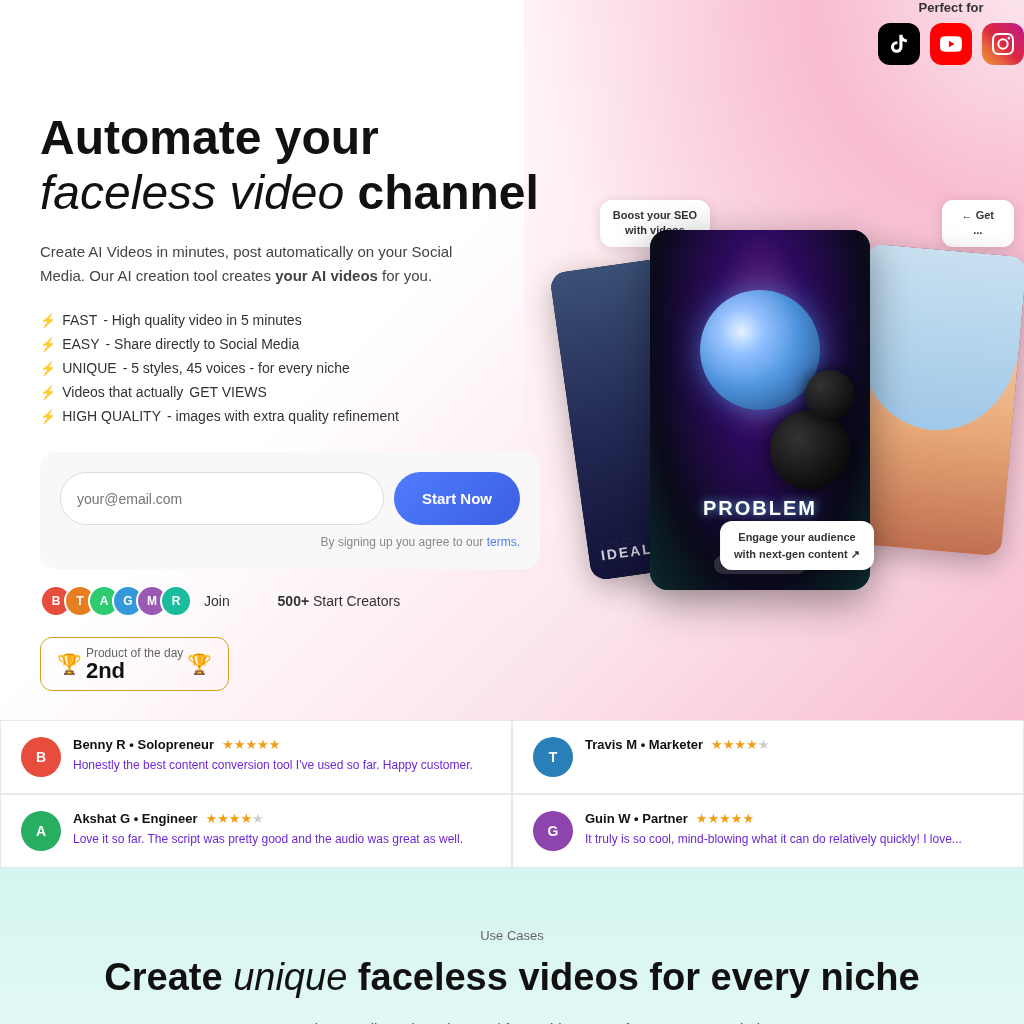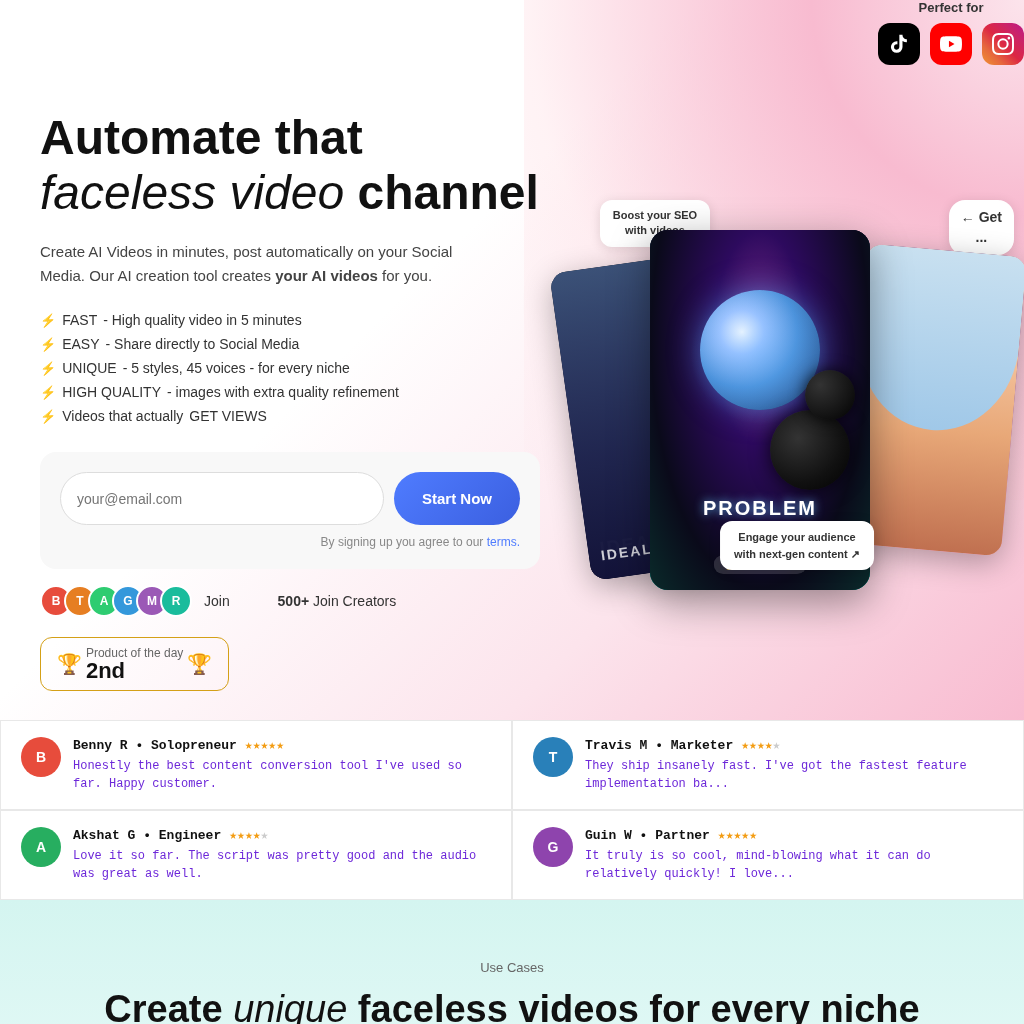--- a/index.html
+++ b/index.html
@@ -289,23 +289,23 @@
       left: 50%;
       transform: translateX(-50%);
       font-size: 14px;
     }
 
     .get-label {
       position: absolute;
       top: 160px;
       right: 10px;
       background: #fff;
-      border-radius: 16px;
-      padding: 8px 12px;
-      font-size: 14px;
+      border-radius: 11px;
+      padding: 8px 20px;
+      font-size: 11px;
       font-weight: 600;
       color: #333;
       box-shadow: 0 2px 12px rgba(0,0,0,0.12);
       max-width: 100px;
       text-align: center;
       line-height: 1.4;
     }
 
     
     .video-cards-stack {
@@ -498,21 +498,21 @@
       font-weight: 700;
       color: #fff;
       font-size: 14px;
     }
 
     .t-av-1 { background: #e74c3c; }
     .t-av-2 { background: #2980b9; }
     .t-av-3 { background: #27ae60; }
     .t-av-4 { background: #8e44ad; }
 
-    .testimonial-content { flex: 1; font-family: Liberation Mono, monospace; }
+    .testimonial-content { flex: 1; }
 
     .testimonial-header {
       display: flex;
       align-items: center;
       gap: 8px;
       margin-bottom: 4px;
       flex-wrap: wrap;
     }
 
     .testimonial-name {
@@ -602,34 +602,34 @@
           <path d="M12 2.163c3.204 0 3.584.012 4.85.07 3.252.148 4.771 1.691 4.919 4.919.058 1.265.069 1.645.069 4.849 0 3.205-.012 3.584-.069 4.849-.149 3.225-1.664 4.771-4.919 4.919-1.266.058-1.644.07-4.85.07-3.204 0-3.584-.012-4.849-.07-3.26-.149-4.771-1.699-4.919-4.92-.058-1.265-.07-1.644-.07-4.849 0-3.204.013-3.583.07-4.849.149-3.227 1.664-4.771 4.919-4.919 1.266-.057 1.645-.069 4.849-.069zM12 0C8.741 0 8.333.014 7.053.072 2.695.272.273 2.69.073 7.052.014 8.333 0 8.741 0 12c0 3.259.014 3.668.072 4.948.2 4.358 2.618 6.78 6.98 6.98C8.333 23.986 8.741 24 12 24c3.259 0 3.668-.014 4.948-.072 4.354-.2 6.782-2.618 6.979-6.98.059-1.28.073-1.689.073-4.948 0-3.259-.014-3.667-.072-4.947-.196-4.354-2.617-6.78-6.979-6.98C15.668.014 15.259 0 12 0zm0 5.838a6.162 6.162 0 1 0 0 12.324 6.162 6.162 0 0 0 0-12.324zM12 16a4 4 0 1 1 0-8 4 4 0 0 1 0 8zm6.406-11.845a1.44 1.44 0 1 0 0 2.881 1.44 1.44 0 0 0 0-2.881z"></path>
         </svg>
       </div>
     </div>
   </div>
 
   <div class="hero-inner">
 
     <div class="hero-left">
       <h1 class="headline">
-        <span class="bold">Automate that</span><br>
+        <span class="bold">Automate your</span><br>
         <span class="normal">faceless video </span><span class="bold">channel</span>
       </h1>
 
       <p class="subtitle">
         Create AI Videos in minutes, post automatically on your Social Media. Our AI creation tool creates <strong>your AI videos</strong> for you.
       </p>
 
       <ul class="features">
         <li><strong>FAST</strong> - High quality video in 5 minutes</li>
         <li><strong>EASY</strong> - Share directly to Social Media</li>
         <li><strong>UNIQUE</strong> - 5 styles, 45 voices - for every niche</li>
+        <li>Videos that actually <strong>GET VIEWS</strong></li>
         <li><strong>HIGH QUALITY</strong> - images with extra quality refinement</li>
-        <li>Videos that actually <strong>GET VIEWS</strong></li>
       </ul>
 
       
       <div class="email-form-container">
         <div class="email-form">
           <input type="email" class="email-input" placeholder="your@email.com" style="">
           <button class="start-btn">Start Now</button>
         </div>
         <div class="terms-text">
           By signing up you agree to our <a href="#">terms.</a>
@@ -640,21 +640,21 @@
       <div class="creators-row">
         <div class="avatars">
           <div class="avatar avatar-1">B</div>
           <div class="avatar avatar-2">T</div>
           <div class="avatar avatar-3">A</div>
           <div class="avatar avatar-4">G</div>
           <div class="avatar avatar-5">M</div>
           <div class="avatar avatar-6">R</div>
         </div>
         <div class="creators-text">
-          Join <strong>500+</strong><span> Join Creators</span>
+          Join <strong>500+</strong><span> Start Creators</span>
         </div>
       </div>
 
       
       <div class="product-badge">
         <div class="badge-laurels">
           <span class="laurel">🏆</span>
           <div>
             <div class="badge-text-top">Product of the day</div>
             <div class="badge-rank">2nd</div>
@@ -731,21 +731,20 @@
     </div>
   </div>
 
   <div class="testimonial-card">
     <div class="testimonial-avatar t-av-2">T</div>
     <div class="testimonial-content">
       <div class="testimonial-header">
         <span class="testimonial-name">Travis M • Marketer</span>
         <span class="stars">★★★★<span class="star-half">★</span></span>
       </div>
-      <div class="testimonial-text">They ship insanely fast. I've got the fastest feature implementation ba...</div>
     </div>
   </div>
 
   <div class="testimonial-card">
     <div class="testimonial-avatar t-av-3">A</div>
     <div class="testimonial-content">
       <div class="testimonial-header">
         <span class="testimonial-name">Akshat G • Engineer</span>
         <span class="stars">★★★★<span class="star-half">★</span></span>
       </div>

